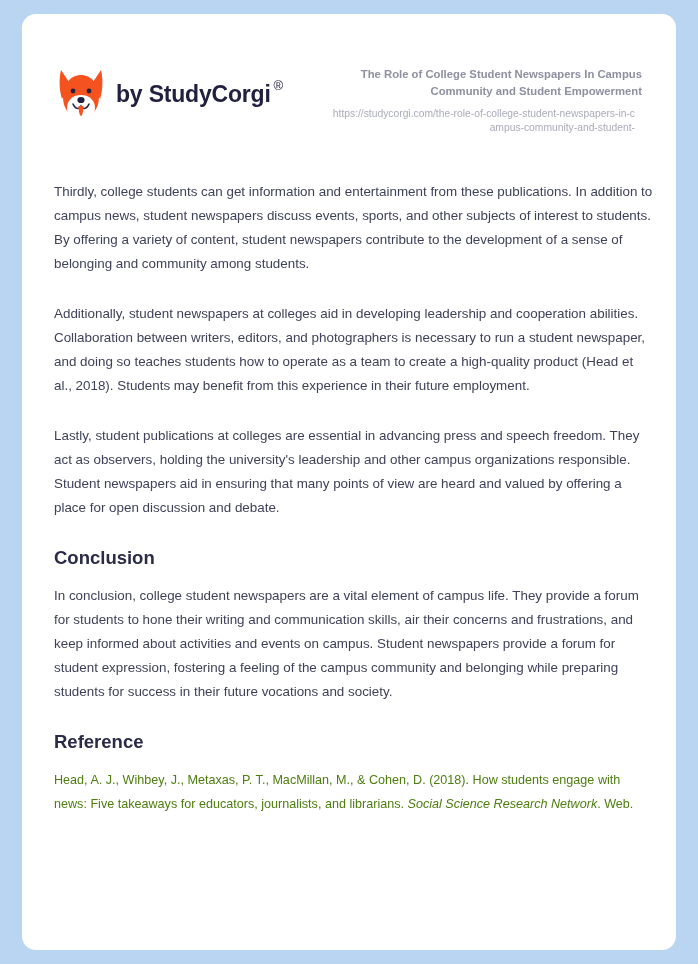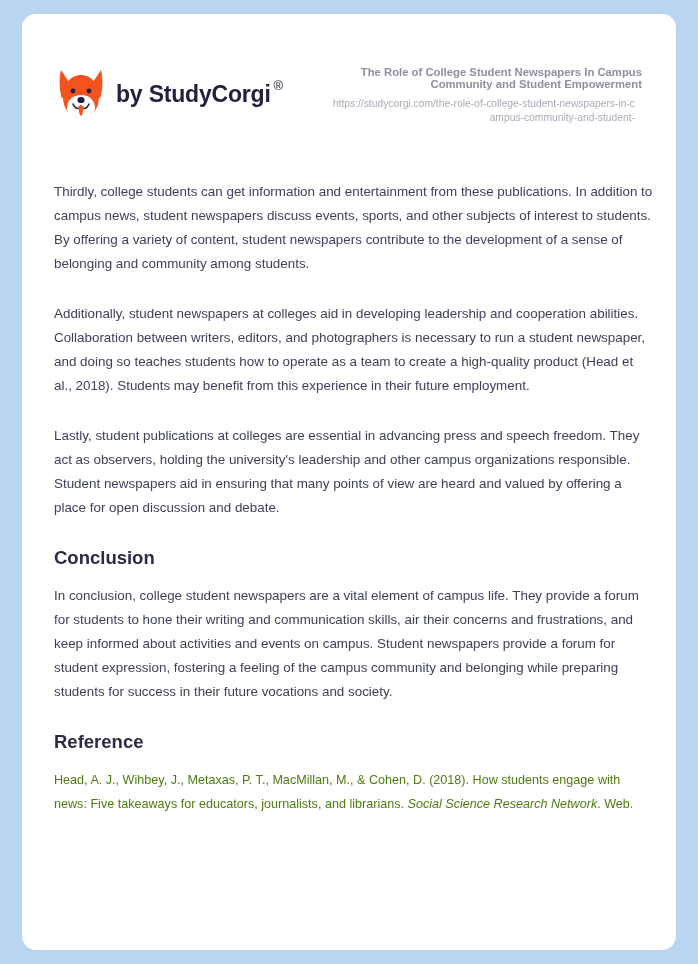--- a/index.html
+++ b/index.html
@@ -68,21 +68,21 @@
     line-height: 1;
   }
   .header-meta {
     text-align: right;
     max-width: 320px;
     padding-top: 4px;
   }
   .header-title {
     font-size: 11.3px;
     font-weight: bold;
-    line-height: 12px;
+    line-height: 17px;
     color: #8e8fa0;
     margin: 0 0 5px 0;
   }
   .header-url {
     font-size: 10.3px;
     line-height: 13.5px;
     color: #a9abb8;
     margin: 7px;
     word-break: break-all;
   }

